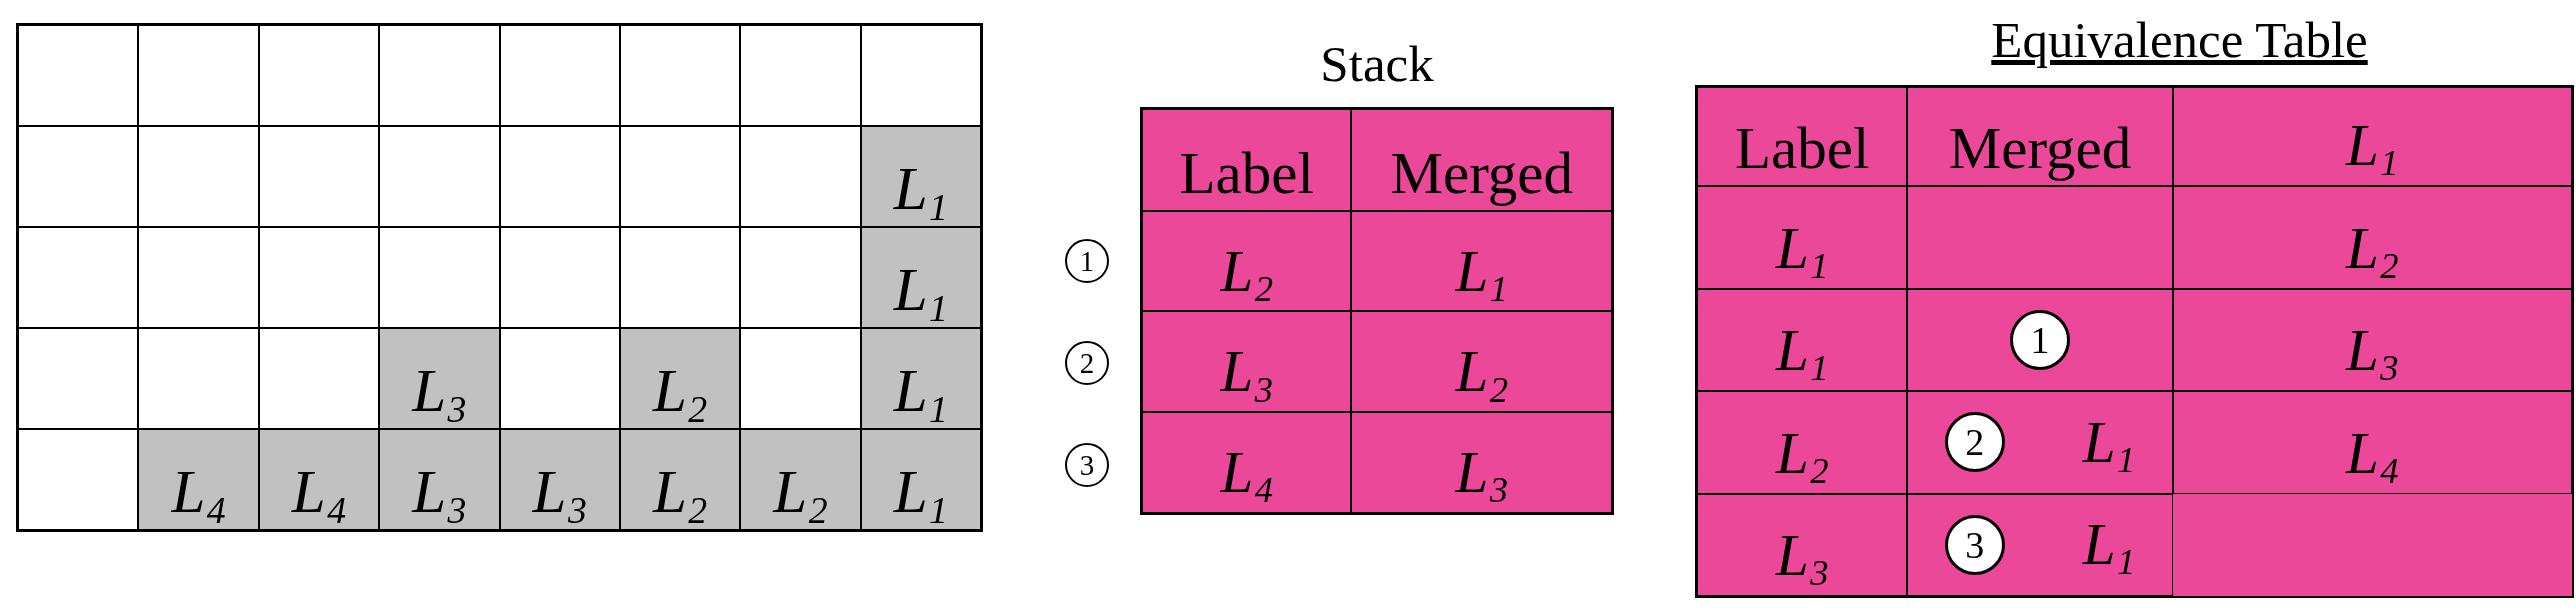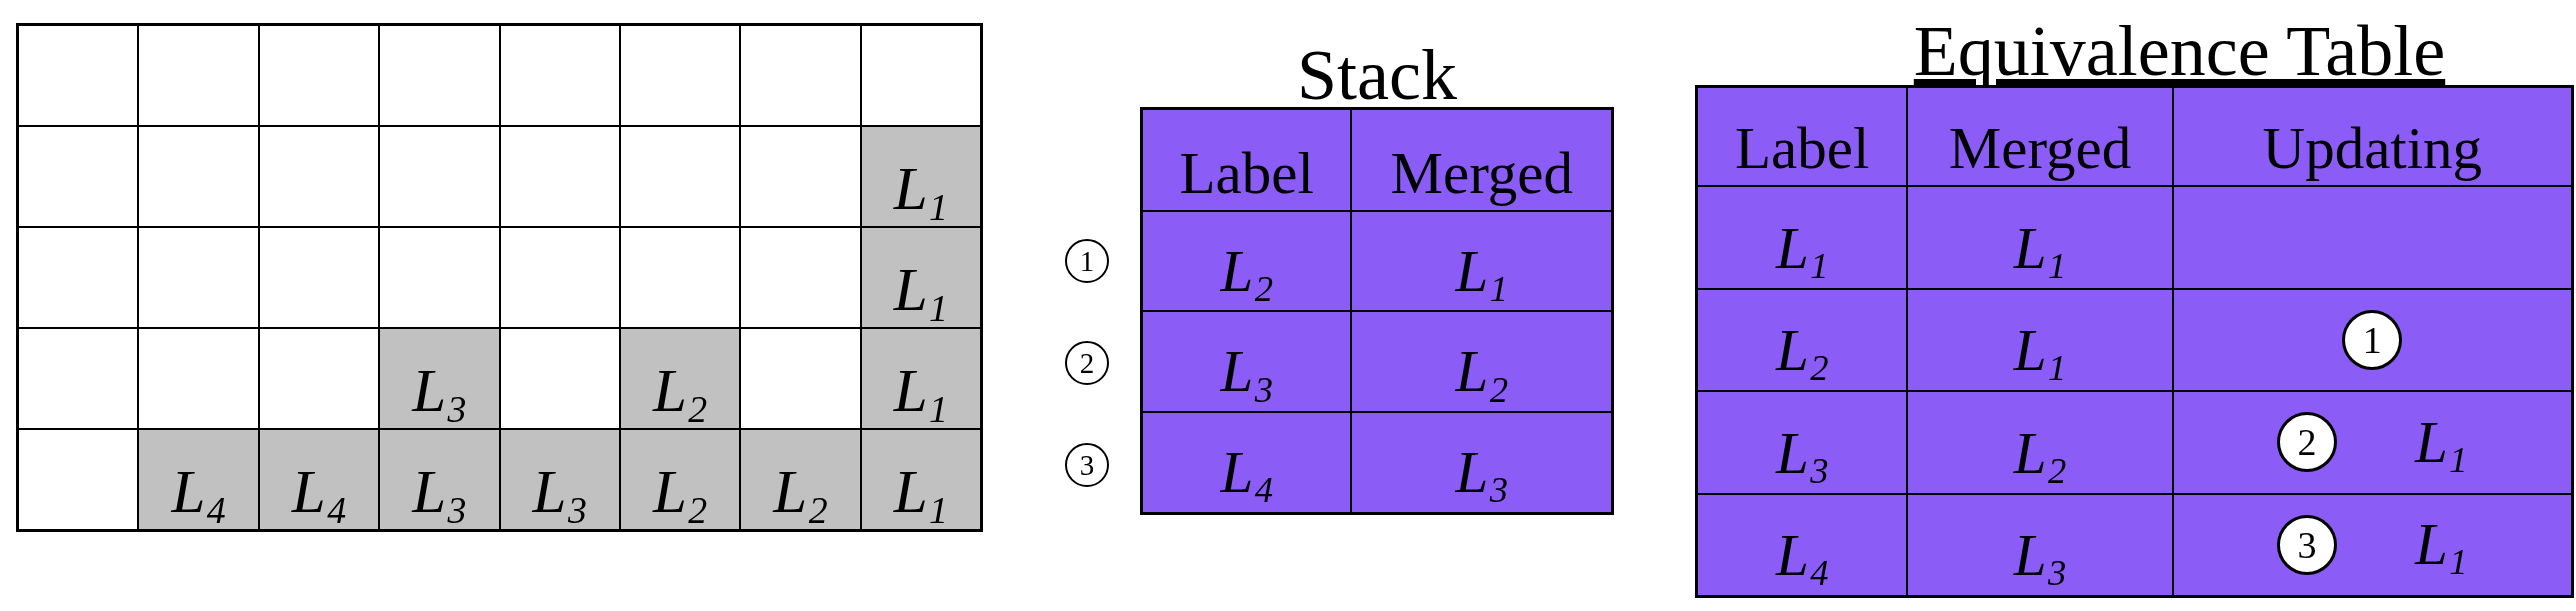--- a/index.html
+++ b/index.html
@@ -12,26 +12,26 @@
               border:2.1px solid #000;box-sizing:border-box;background:#fff;}
   .gcell{border:1.4px solid #000;display:flex;justify-content:center;align-items:flex-end;
          padding-bottom:7px;box-sizing:border-box;font-size:61px;line-height:1;}
   .gcell.shaded{background:var(--shaded_cell,#c1c1c1);}
 
   
   .lbl{font-style:italic;white-space:nowrap;}
   .lbl sub{font-size:0.62em;font-style:italic;line-height:0;vertical-align:-0.28em;margin-left:1.4px;}
 
   
-  .sec-title{position:absolute;text-align:center;font-size:72px;line-height:1;white-space:nowrap;}
+  .sec-title{position:absolute;text-align:center;font-size:51px;line-height:1;white-space:nowrap;}
   #stack-title{left:1140px;top:39px;width:474px;}
   #equiv-title{left:1740px;top:15.3px;width:879px;text-decoration:underline;}
 
   
-  .dtable{position:absolute;display:grid;border:2.1px solid #000;box-sizing:border-box;background:#8b5cf6;}
+  .dtable{position:absolute;display:grid;border:2.1px solid #000;box-sizing:border-box;background:#ec4899;}
   .tcell{border:1.4px solid #000;box-sizing:border-box;display:flex;justify-content:center;
          align-items:flex-end;font-size:59px;line-height:1;padding-bottom:9.8px;}
   .tcell.hdr{padding-bottom:7px;}
   #stack-table{left:1140px;top:107px;width:474px;height:408px;
                grid-template-columns:303fr 377fr;grid-template-rows:147fr 146fr 146fr 146fr;}
   #equiv-table{left:1695px;top:85px;width:879px;height:513px;
                grid-template-columns:303fr 382fr 575fr;grid-template-rows:143fr 148fr 148fr 148fr 148fr;}
 
   
   .ucell{align-items:center;gap:14px;padding-bottom:0;}
@@ -211,21 +211,20 @@
     <div class="tcell">
         <span class="lbl"><span>L</span><sub>3</sub></span>
       </div>
   </div>
 
   <div class="sec-title" id="equiv-title">Equivalence Table</div>
 
   <div class="dtable" id="equiv-table">
     <div class="tcell hdr">Label</div>
     <div class="tcell hdr">Merged</div>
-    <div class="tcell hdr">Updating</div>
 
     <div class="tcell">
         <span class="lbl"><span>L</span><sub>1</sub></span>
       </div>
     <div class="tcell">
         <span class="lbl"><span>L</span><sub>1</sub></span>
       </div>
     <div class="tcell ucell"></div>
 
     <div class="tcell">

